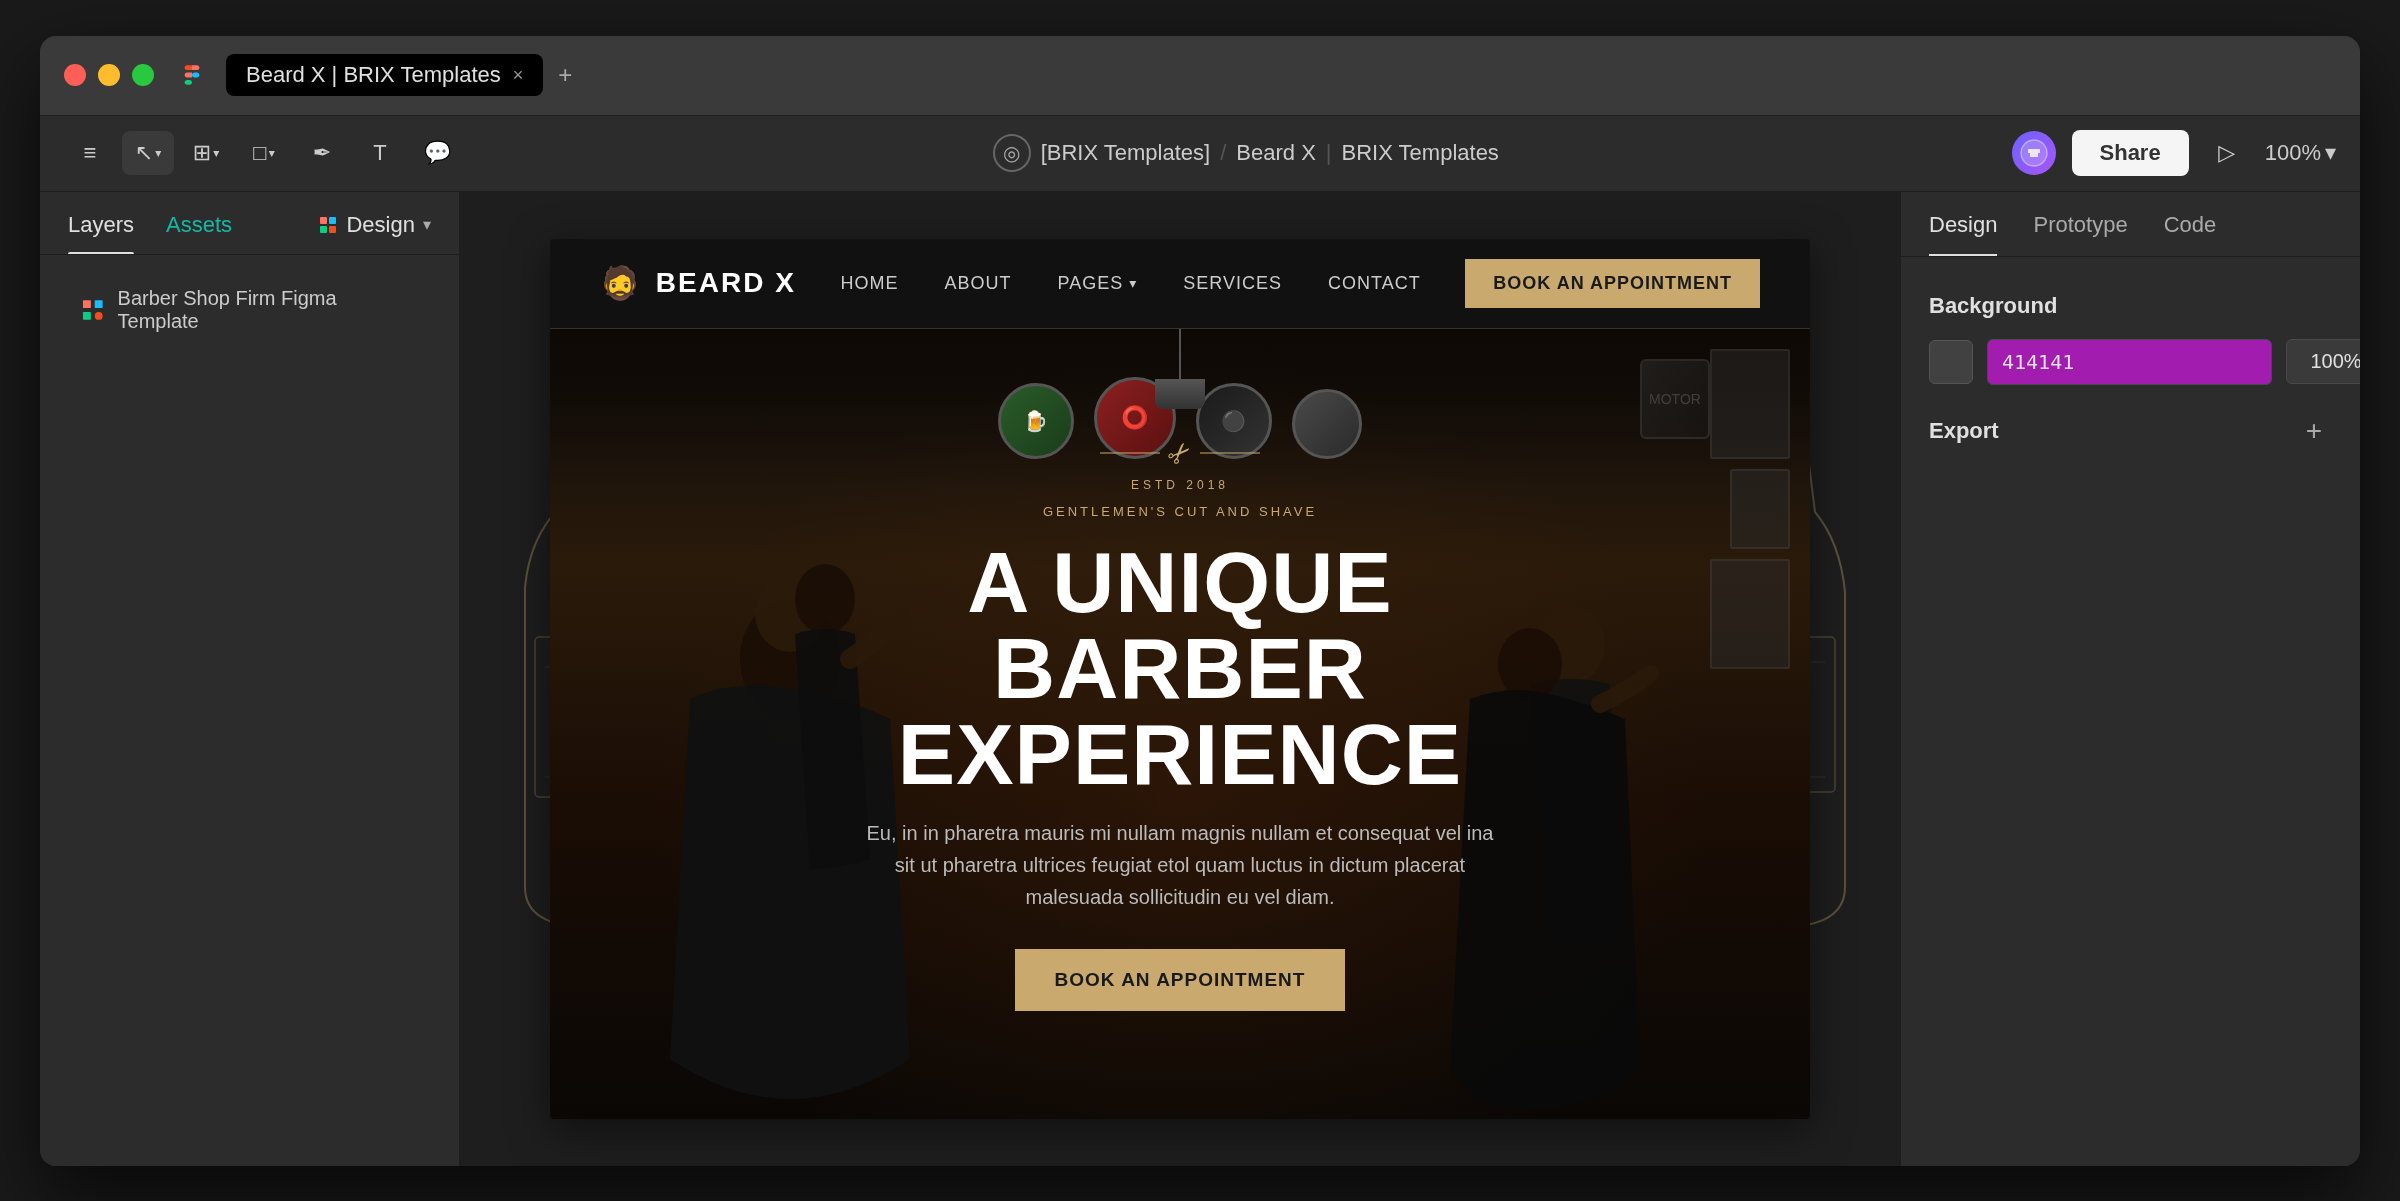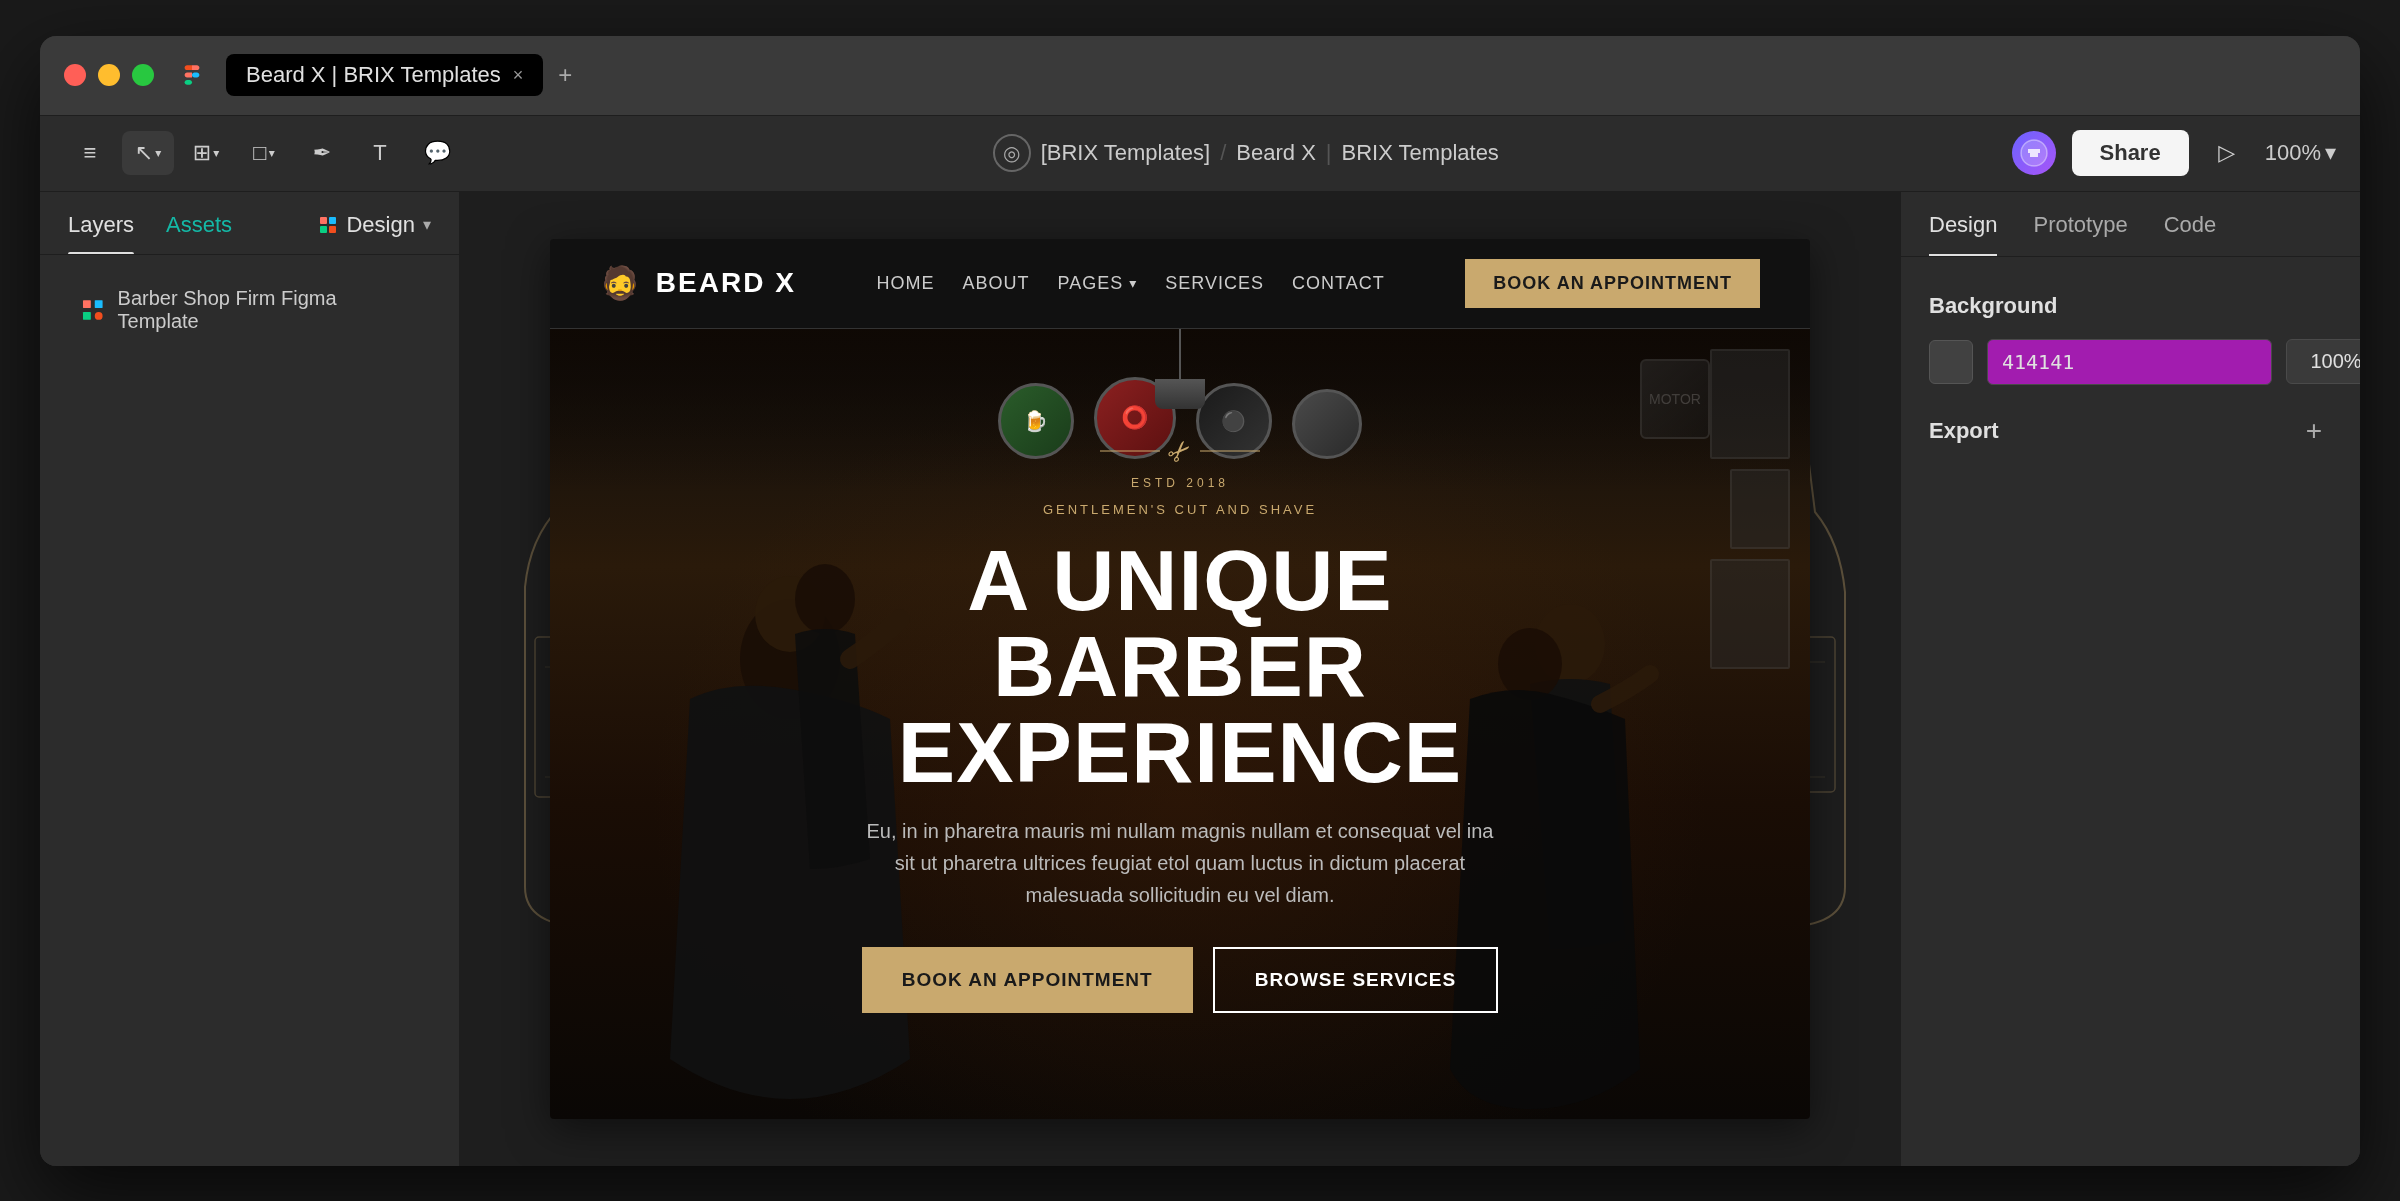--- a/index.html
+++ b/index.html
@@ -291,21 +291,21 @@
       display: flex;
       align-items: center;
       gap: 14px;
       color: white;
       font-size: 28px;
       font-weight: 700;
       letter-spacing: 2px;
     }
     .site-nav-links {
       display: flex;
-      gap: 28px;
+      gap: 46px;
       align-items: center;
     }
     .site-nav-link {
       color: #ccc;
       font-size: 18px;
       letter-spacing: 1px;
       text-transform: uppercase;
       cursor: pointer;
     }
     .site-nav-link.has-dropdown {
@@ -735,21 +735,20 @@
 
             <h1 class="hero-title">
               <span>A UNIQUE BARBER</span><br>
               <span>EXPERIENCE</span>
             </h1>
 
             <p class="hero-subtitle">Eu, in in pharetra mauris mi nullam magnis nullam et consequat vel ina sit ut pharetra ultrices feugiat etol quam luctus in dictum placerat malesuada sollicitudin eu vel diam.</p>
 
             <div class="hero-buttons">
               <button class="hero-btn-primary">BOOK AN APPOINTMENT</button>
-              <button class="hero-btn-secondary">BROWSE SERVICES</button>
             </div>
           </div>
 
         </div>
 
       </div>
     </div>
 
     <div class="right-panel">
       <div class="right-panel-tabs">

